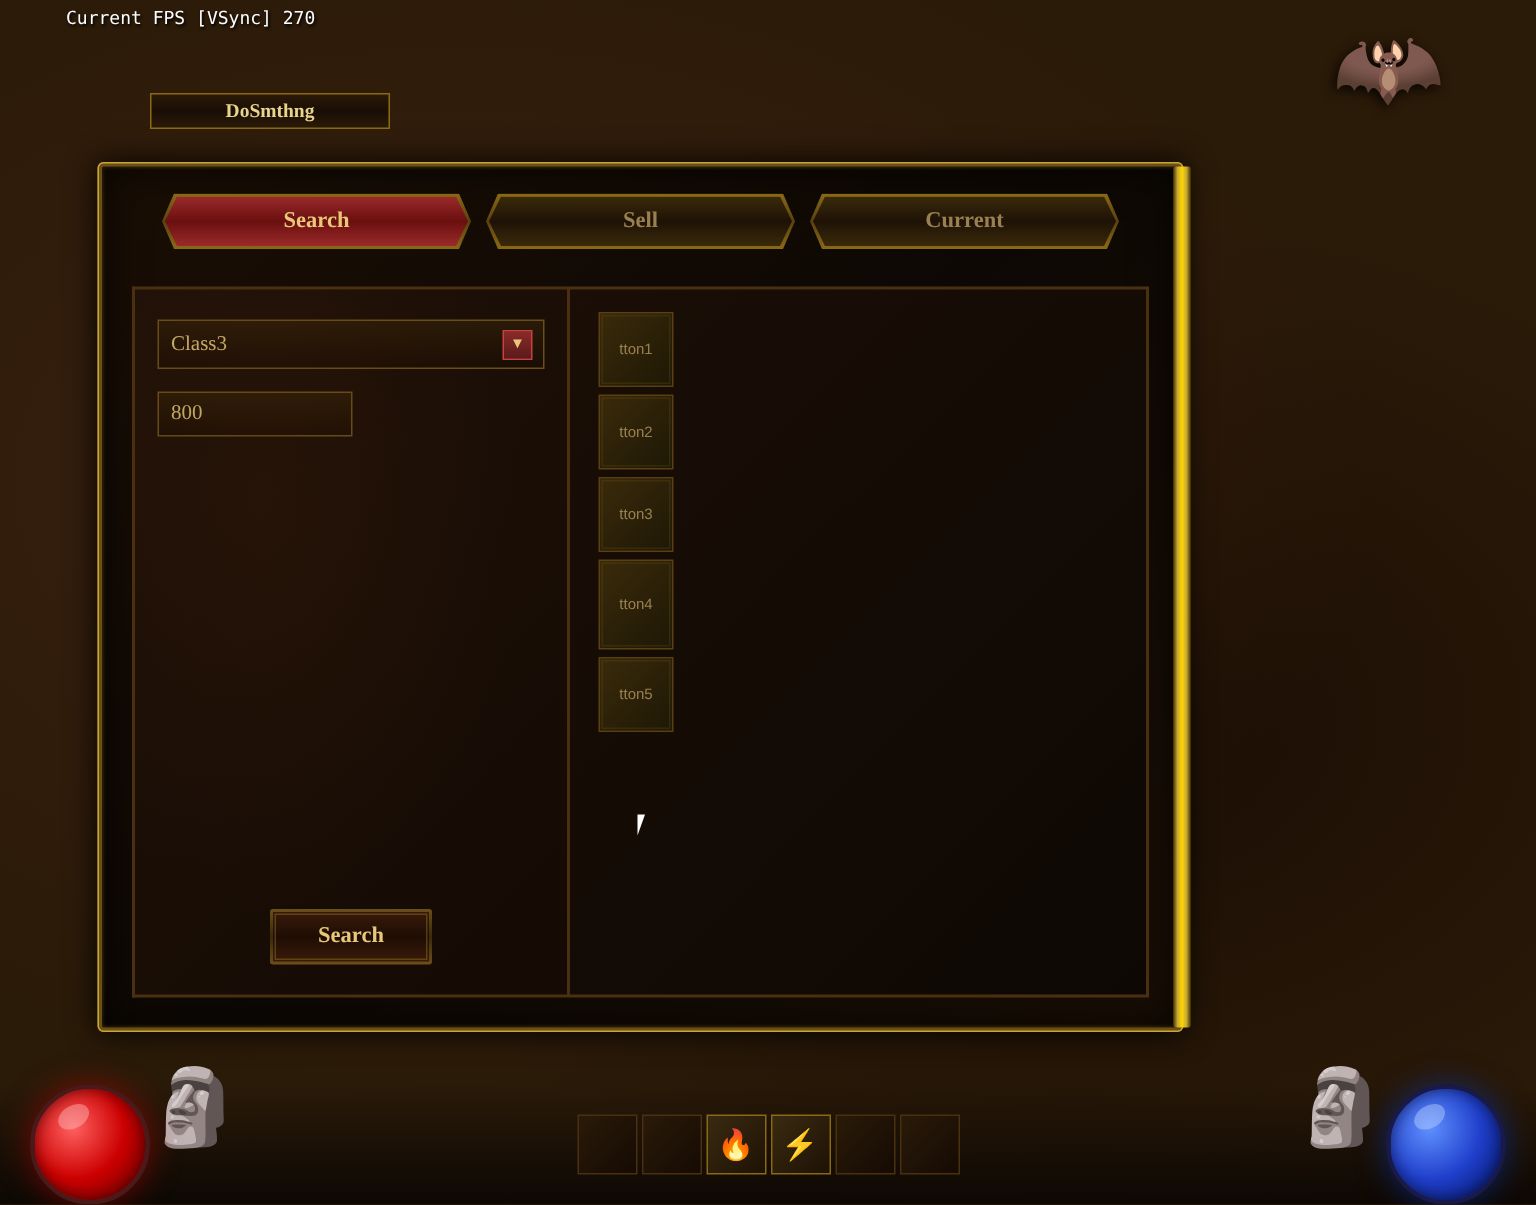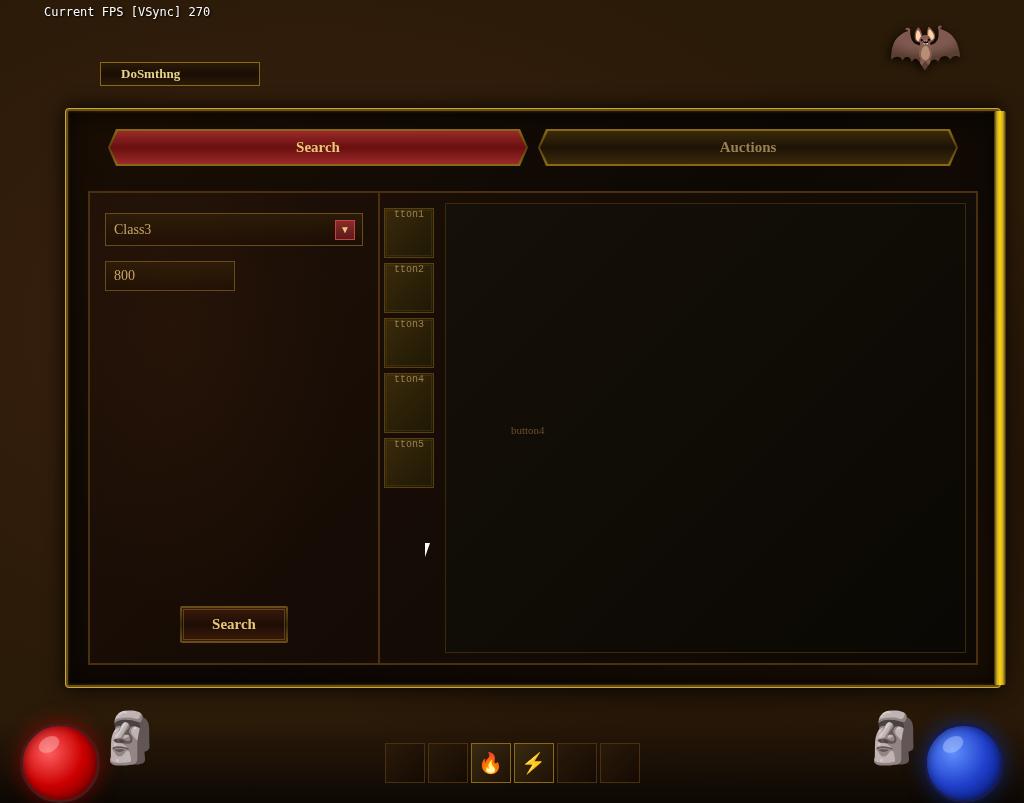--- a/index.html
+++ b/index.html
@@ -33,31 +33,31 @@
     .player-name-bar {
       position: absolute;
       top: 62px;
       left: 100px;
       background: linear-gradient(to bottom, #2a1a08, #1a0d04, #2a1a08);
       border: 1px solid #8b6914;
       padding: 3px 20px;
       color: #e8d48a;
       font-size: 13px;
       font-weight: bold;
-      text-align: left;
+      text-align: center;
       min-width: 160px;
       z-index: 10;
     }
 
     
     .auction-window {
       position: absolute;
       top: 108px;
       left: 65px;
-      width: 936px;
+      width: 724px;
       height: 580px;
       background: linear-gradient(135deg, #1a0e04 0%, #0d0804 50%, #1a0e04 100%);
       border: 3px solid #6b4f1a;
       border-radius: 4px;
       box-shadow: 
         inset 0 0 30px rgba(0,0,0,0.8),
         0 0 20px rgba(0,0,0,0.9),
         inset 0 0 3px #8b6914;
     }
 
@@ -256,29 +256,29 @@
       gap: 5px;
       padding: 5px 0;
     }
 
     .result-btn {
       width: 50px;
       height: 50px;
       background: linear-gradient(135deg, #3a2a0a, #1e1806);
       border: 1px solid #5a4010;
       color: #9a8050;
-      font-family: Liberation Mono, monospace;
+      font-family: Liberation Sans, sans-serif;
       font-size: 10px;
       cursor: pointer;
       display: flex;
-      align-items: flex-start;
+      align-items: center;
       justify-content: center;
       text-align: center;
       position: relative;
-      margin-left: 4px;
+      margin-left: 19px;
     }
 
     .result-btn::after {
       content: '';
       position: absolute;
       inset: 1px;
       border: 1px solid rgba(100,80,20,0.3);
       pointer-events: none;
     }
 
@@ -488,21 +488,28 @@
     <div class="tab-btn-wrapper">
       <div class="tab-btn-outer">
         <div class="tab-btn-inner active">
           <span>Search</span>
         </div>
       </div>
     </div>
     <div class="tab-btn-wrapper">
       <div class="tab-btn-outer">
         <div class="tab-btn-inner inactive">
-          <span>Auctions</span>
+          <span>Sell</span>
+        </div>
+      </div>
+    </div>
+    <div class="tab-btn-wrapper">
+      <div class="tab-btn-outer">
+        <div class="tab-btn-inner inactive">
+          <span>Current</span>
         </div>
       </div>
     </div>
   </div>
 
   <div class="content-area">
 
     <div class="search-panel">
 
       <div class="dropdown-container">
@@ -542,25 +549,20 @@
           <span>tton3</span>
         </div>
         <div class="result-btn btn4">
           <span>tton4</span>
         </div>
         <div class="result-btn">
           <span>tton5</span>
         </div>
       </div>
 
-      <div class="result-area">
-        <div class="btn4-label">
-          <span>button4</span>
-        </div>
-      </div>
 
     </div>
 
   </div>
 
   <div class="side-gold-border"></div>
 
 </div>
 
 <div class="bottom-bar">

